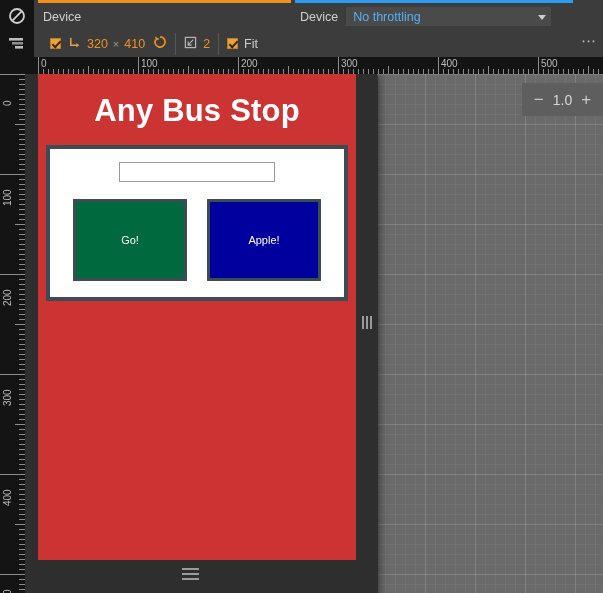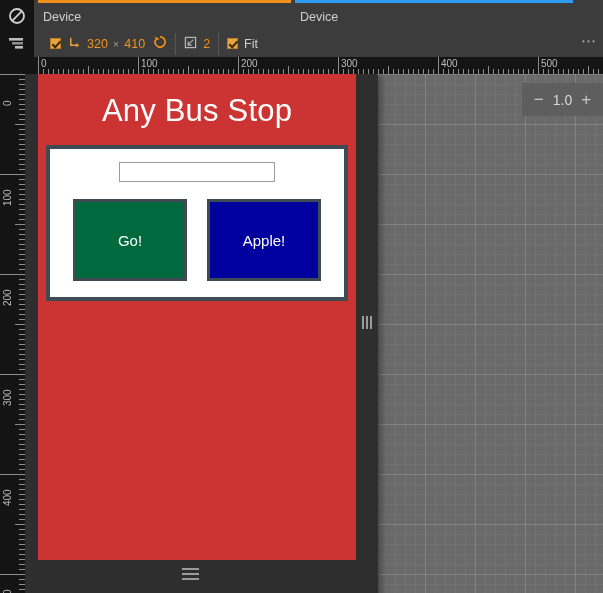--- a/index.html
+++ b/index.html
@@ -126,41 +126,41 @@
   .handle-right i { width: 2px; height: 13px; background: #9b9b9b; display: block; }
   .handle-bottom {
     position: absolute; left: 144px; top: 493px; width: 42px; height: 22px;
     display: flex; flex-direction: column; align-items: center;
     justify-content: center; gap: 3px;
   }
   .handle-bottom i { width: 17px; height: 2px; background: #9b9b9b; display: block; }
 
   
   .page-title {
-    text-align: center; color: #ffffff; font-size: 31px; font-weight: normal;
+    text-align: center; color: #ffffff; font-size: 31px; font-weight: bold;
     padding-top: 19px; letter-spacing: 0.2px;
   }
   .card {
     margin: 16px 8px 0 8px; background: #ffffff;
     border: 4px solid #3e4a54; padding: 13px 10px 16px 10px;
   }
   .card-label {
     text-align: center; color: #111; font-size: 15px; margin-bottom: 13px;
   }
   .field-wrap { display: flex; justify-content: center; }
   .field {
     width: 156px; height: 20px; border: 1px solid #9b9b9b;
     background: #fff; font-size: 12px; padding: 0 4px;
     font-family: "Liberation Sans", sans-serif; color: #111;
   }
   .btn-row { display: flex; justify-content: space-between; margin-top: 17px;
              padding: 0 13px; }
   .btn {
     width: 114px; height: 82px; border: 3px solid #3e4a54;
-    color: #ffffff; font-size: 15px;
+    color: #ffffff; font-size: 11px;
     display: flex; align-items: center; justify-content: center;
   }
   .btn-go { background: #00693e; }
   .btn-help { background: #00009e; }
 </style>
 </head>
 <body>
 
 <div id="app">
 
@@ -218,20 +218,24 @@
           <span class="lbl" style="margin-left:6px;">Fit</span>
         </div>
       </div>
     </div>
 
     <div class="panel panel-network">
       <div class="accent accent-blue"></div>
       <div class="panel-body">
         <div class="row">
           <span class="lbl">Device</span>
+          <div class="select sel-network blue">
+            <span>No throttling</span>
+            <span class="caret"></span>
+          </div>
         </div>
       </div>
     </div>
 
     <div class="panel panel-more">
       <span class="dots">⋯</span>
     </div>
   </div>
 
   <div class="ruler-corner"></div>

